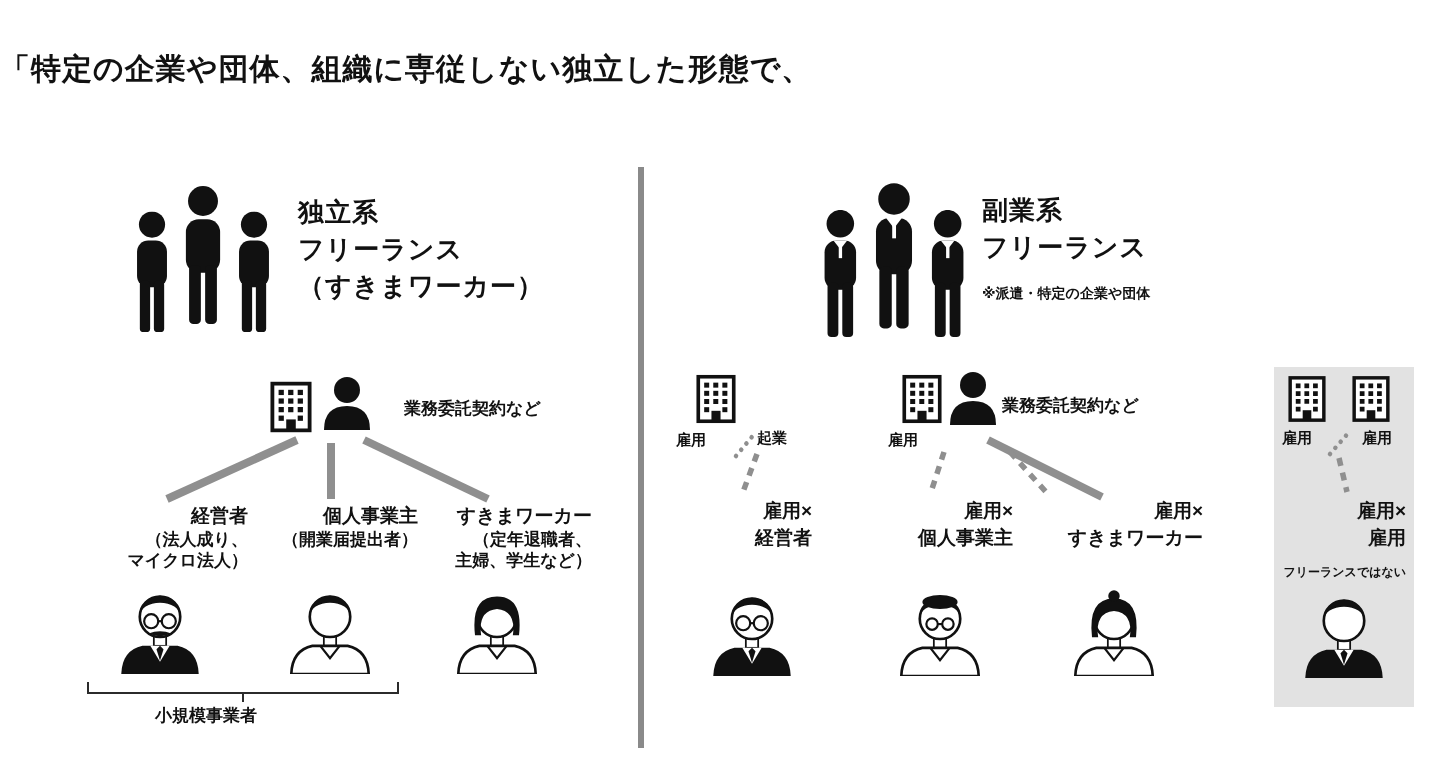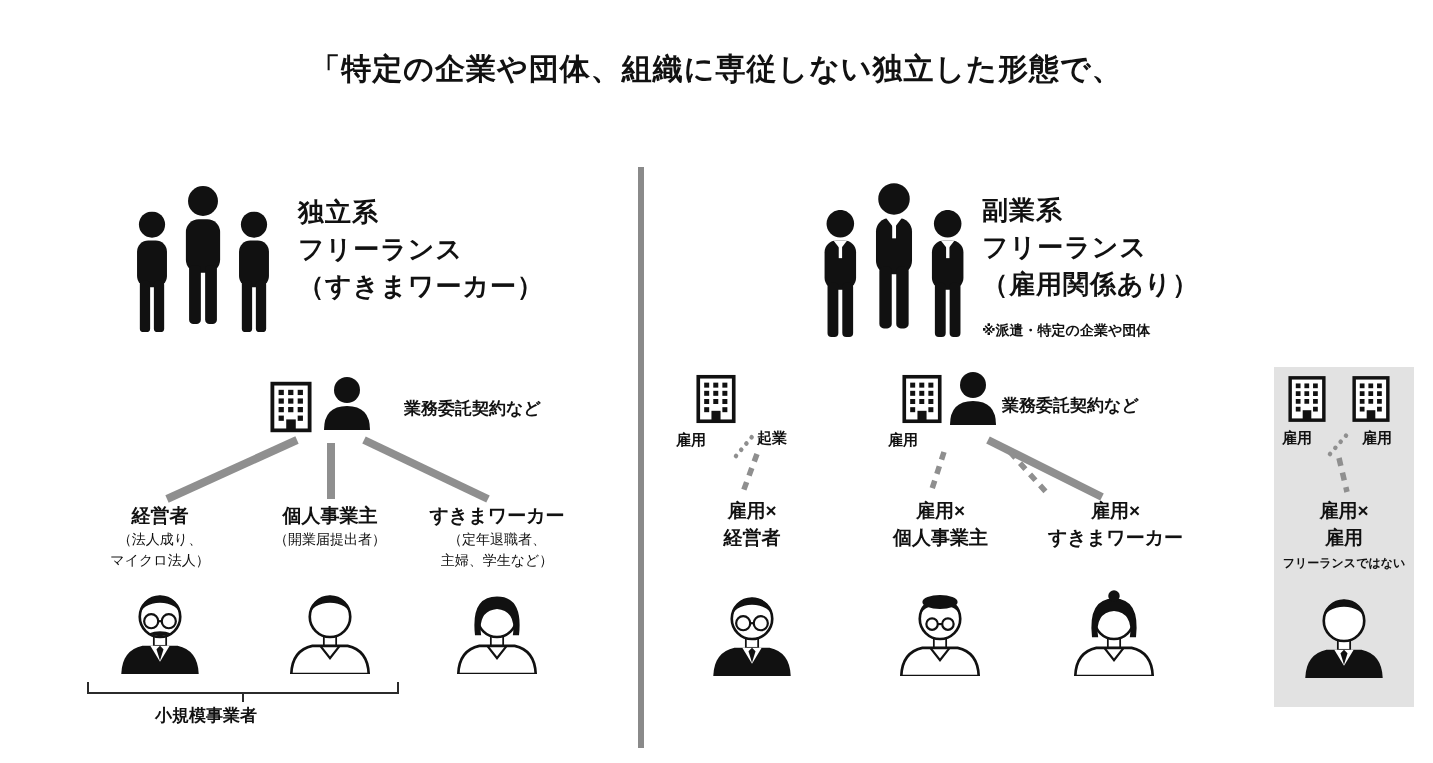--- a/index.html
+++ b/index.html
@@ -1,28 +1,28 @@
 <!DOCTYPE html>
 <html><head>
 <meta charset="utf-8">
 <style>
   *{box-sizing:border-box;margin:0;padding:0}
   html,body{width:1433px;height:763px}
   body{background:#fff;font-family:"Liberation Sans","DejaVu Sans",sans-serif;color:#111;position:relative;overflow:hidden}
   .abs{position:absolute}
   svg.fill{width:100%;height:100%;display:block}
-  .title{left:0;right:0;top:40px;text-align:center;font-size:30px;font-weight:700;line-height:57px;letter-spacing:1px}
+  .title{left:0;right:0;top:40px;text-align:left;font-size:30px;font-weight:700;line-height:57px;letter-spacing:1px}
   .sec-head{font-size:26px;font-weight:600;line-height:37px;letter-spacing:1px}
   .sec-note{font-size:14px;font-weight:700;margin-top:9px;letter-spacing:0}
-  .cat{text-align:center}
+  .cat{text-align:right}
   .cat-main{font-size:19px;font-weight:700;line-height:27px}
-  .cat-sub{font-size:14px;font-weight:400;line-height:21px}
+  .cat-sub{font-size:17px;font-weight:700;line-height:21px}
   .tag{font-size:15px;font-weight:700}
   .contract{font-size:17px;font-weight:700}
-  .tiny{font-size:12px;font-weight:700;line-height:19px;margin-top:3px}
+  .tiny{font-size:12px;font-weight:700;line-height:19px;margin-top:12px}
   .bracket-label{font-size:17px;font-weight:700;}
   .graybox{background:#e2e2e2}
   .divider{background:#8a8a8a}
 </style>
 </head>
 <body>
 
 <svg width="0" height="0" style="position:absolute" aria-hidden="true">
   <defs>
     <symbol id="sym-bldg" viewBox="0 0 44 54">
@@ -237,21 +237,20 @@
 
 <div class="abs" style="left:815px;top:181px;width:158px;height:160px">
   <svg class="fill" viewBox="0 0 150 155">
       <use href="#sym-group-tie"></use>
     </svg>
 </div>
 
 <div class="abs sec-head" style="left:982px;top:192px">
   <div>副業系</div>
   <div>フリーランス</div>
-  <div>（雇用関係あり）</div>
   <div class="sec-note">※派遣・特定の企業や団体</div>
 </div>
 
 <div class="abs" style="left:696px;top:374px;width:40px;height:50px">
   <svg class="fill" viewBox="0 0 44 54">
       <use href="#sym-bldg"></use>
     </svg>
 </div>
 <div class="abs tag" style="left:676px;top:431px">雇用</div>
 <div class="abs tag" style="left:757px;top:429px">起業</div>

